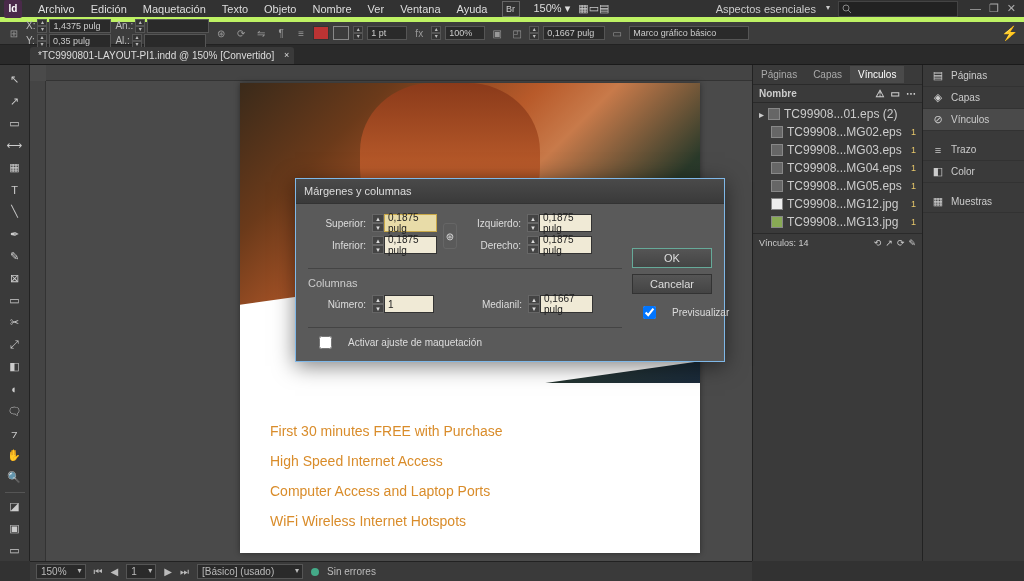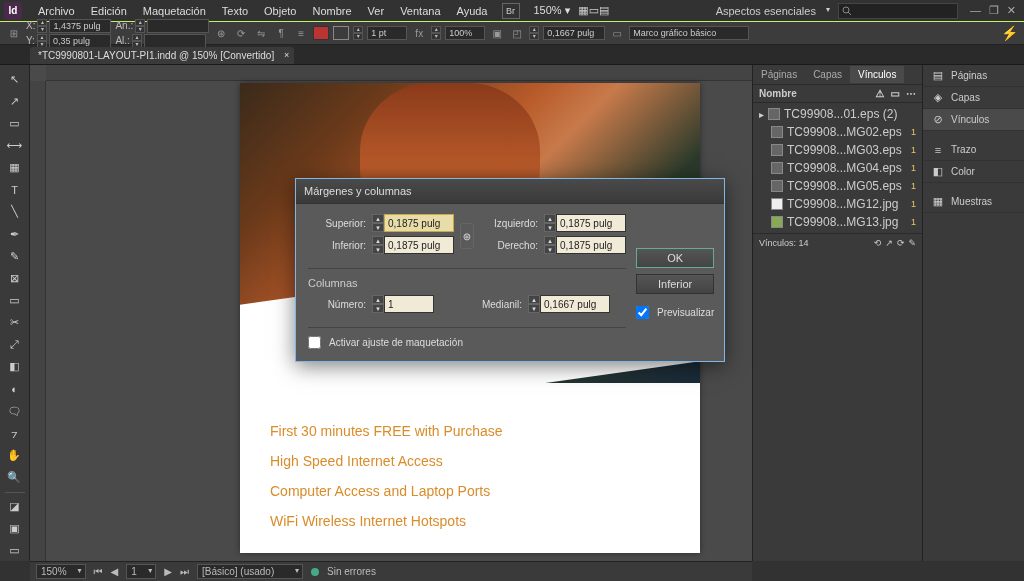--- a/index.html
+++ b/index.html
@@ -1,17 +1,17 @@
 <!DOCTYPE html>
 <html><head>
 <meta charset="utf-8">
 <style>
 * { margin:0; padding:0; box-sizing:border-box; font-family:"Segoe UI",Tahoma,sans-serif; }
 body { background:#323232; color:#ccc; width:1024px; height:581px; overflow:hidden; font-size:11px; position:relative; }
-.menubar { height:22px; background:#323232; display:flex; align-items:center; padding:0 4px; border-bottom:1px solid #bef264; }
+.menubar { height:22px; background:#323232; display:flex; align-items:center; padding:0 4px; border-bottom:5px solid #bef264; }
 .menubar .logo { width:18px; height:18px; background:#4a2a4a; border-radius:2px; display:flex; align-items:center; justify-content:center; color:#fff; font-size:10px; font-weight:bold; margin-right:8px; }
 .menubar .menuitem { padding:4px 8px; cursor:pointer; color:#ddd; }
 .menubar .br-box { width:18px; height:16px; border:1px solid #666; display:flex; align-items:center; justify-content:center; font-size:9px; margin:0 6px; }
 .menubar .zoom { color:#ddd; margin:0 8px; }
 .menubar .workspace { margin-left:auto; color:#ccc; padding:2px 16px 2px 6px; cursor:pointer; position:relative; }
 .menubar .workspace:after { content:"▾"; position:absolute; right:2px; font-size:8px; }
 .menubar .search { width:120px; height:16px; background:#222; border:1px solid #444; margin:0 6px; padding:0 3px; font-size:10px; display:flex; align-items:center; }
 .menubar .search svg { width:10px; height:10px; }
 .menubar .winbtns { display:flex; gap:8px; margin-left:6px; margin-right:4px; color:#aaa; font-size:11px; }
 .topstrip { height:23px; background:#3c3c3c; border-bottom:1px solid #222; display:flex; align-items:center; padding:0 6px; gap:4px; font-size:10px; color:#bbb; }
@@ -61,27 +61,27 @@
 .dialog { position:absolute; top:178px; left:295px; width:430px; background:#5a5a5a; border:1px solid #7fb8e8; font-size:11px; color:#ddd; box-shadow:0 4px 20px rgba(0,0,0,.5); }
 .dlg-title { height:25px; background:linear-gradient(#4a4a4a,#3a3a3a); border-bottom:1px solid #333; display:flex; align-items:center; padding:0 8px; font-size:11px; color:#ddd; }
 .dlg-body { padding:10px 12px 12px 12px; display:flex; gap:10px; }
 .dlg-main { flex:1; }
 .section-title { font-size:11px; color:#ccc; margin-bottom:6px; }
 .formrow { display:flex; align-items:center; gap:6px; margin-bottom:4px; }
 .formrow .lbl { width:58px; text-align:right; font-size:10px; }
 .spin { display:flex; }
 .spin .arrows { display:flex; flex-direction:column; }
 .spin .arrows div { width:12px; height:9px; background:#444; border:1px solid #666; font-size:7px; line-height:7px; text-align:center; cursor:pointer; }
-.spin .val { width:70px; height:18px; background:#f0ead6; border:1px solid #333; color:#222; font-size:10px; padding:0 3px; display:flex; align-items:center; }
+.spin .val { width:53px; height:18px; background:#f0ead6; border:1px solid #333; color:#222; font-size:10px; padding:0 3px; display:flex; align-items:center; }
 .spin .val.sel { background:#e8dca8; border-color:#c8a848; }
 .linkicon { width:14px; height:26px; border:1px solid #666; border-radius:3px; display:flex; align-items:center; justify-content:center; font-size:10px; margin:0 2px; }
 .dlg-btns { width:80px; display:flex; flex-direction:column; gap:6px; }
 .dlg-btn { height:20px; background:linear-gradient(#555,#444); border:1px solid #333; color:#ddd; display:flex; align-items:center; justify-content:center; cursor:pointer; font-size:11px; }
 .dlg-btn.ok { border-color:#6a9;margin-top:34px; }
-.chk { display:flex; align-items:center; gap:8px; font-size:10px; }
+.chk { display:flex; align-items:center; gap:16px; font-size:10px;margin-left:11px; }
 .chk input { margin:0; }
 .hr { height:1px; background:#444; margin:10px 0 8px 0; }
 </style>
 </head>
 <body>
 
 <div class="menubar">
   <div class="logo">Id</div>
   <div class="menuitem">Archivo</div>
   <div class="menuitem">Edición</div>
@@ -413,20 +413,20 @@
           </div>
       </div>
       <div class="hr"></div>
       <label class="chk">
           <input type="checkbox" style="">
           <span>Activar ajuste de maquetación</span>
         </label>
     </div>
     <div class="dlg-btns">
       <div class="dlg-btn ok">OK</div>
-      <div class="dlg-btn">Inferior</div>
+      <div class="dlg-btn">Cancelar</div>
       <label class="chk" style="margin-top:6px">
           <input type="checkbox" checked="" style="">
           <span>Previsualizar</span>
         </label>
     </div>
   </div>
 </div>
 
 </body></html>

